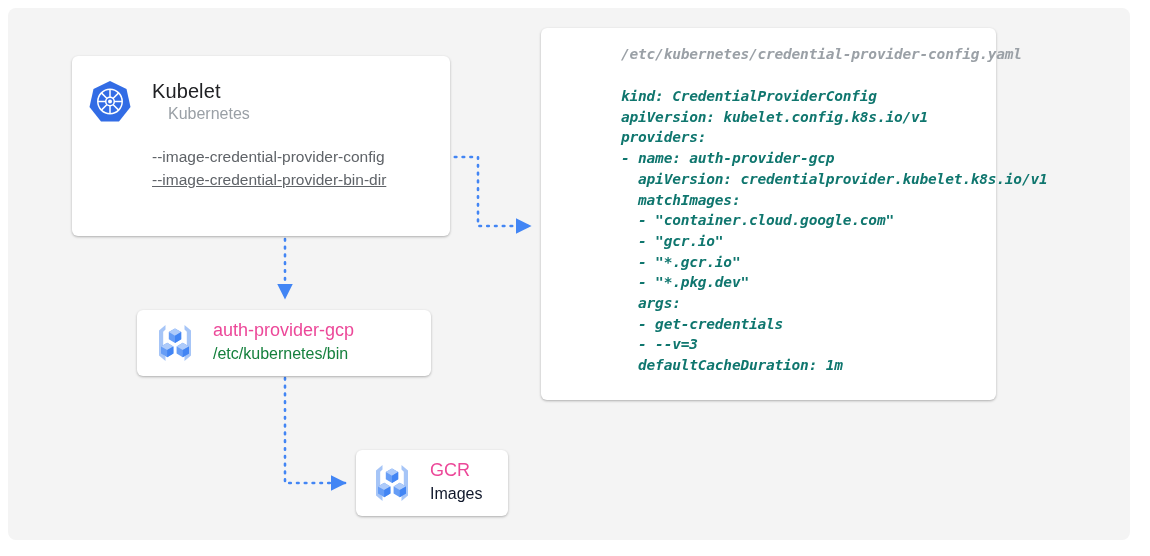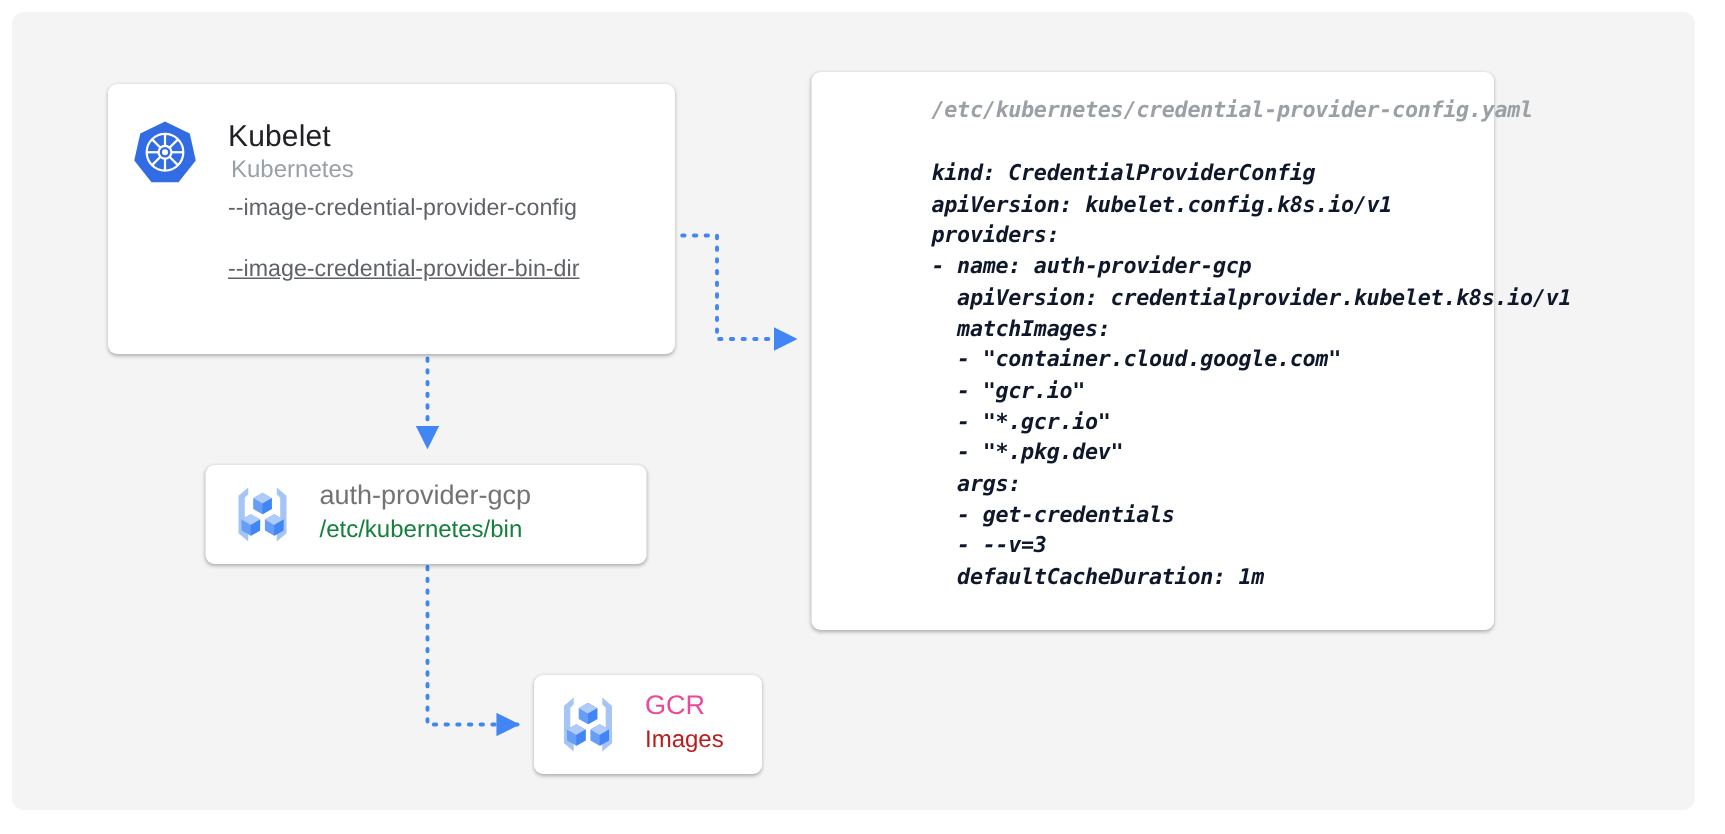--- a/index.html
+++ b/index.html
@@ -57,33 +57,33 @@
   #kubelet-title {
     position: absolute;
     left: 80px;
     top: 24px;
     font-size: 20px;
     color: #202124;
     letter-spacing: 0.1px;
   }
   #kubelet-sub {
     position: absolute;
-    left: 82px;
+    left: 96px;
     top: 49px;
     font-size: 16px;
     color: #9aa0a6;
   }
   .kubelet-flag {
     position: absolute;
     left: 80px;
     font-size: 15.5px;
     color: #5f6368;
     white-space: nowrap;
   }
-  #kubelet-flag-0 { top: 74px; text-align: right; }
+  #kubelet-flag-0 { top: 92px; text-align: right; }
   #kubelet-flag-1 { top: 115px; text-decoration: underline; }
 
   
   #authprovider-card {
     left: 137px;
     top: 310px;
     width: 294px;
     height: 66px;
   }
   #authprovider-icon {
@@ -91,21 +91,21 @@
     left: 14px;
     top: 9px;
     width: 48px;
     height: 48px;
   }
   #authprovider-title {
     position: absolute;
     left: 76px;
     top: 10px;
     font-size: 18px;
-    color: #737373;
+    color: #ec4899;
   }
   #authprovider-sub {
     position: absolute;
     left: 76px;
     top: 35px;
     font-size: 16px;
     color: #15803d;
   }
 
   
@@ -127,27 +127,27 @@
     left: 74px;
     top: 10px;
     font-size: 18px;
     color: #ec4899;
   }
   #gcr-sub {
     position: absolute;
     left: 74px;
     top: 35px;
     font-size: 16px;
-    color: #b91c1c;
+    color: #0f172a;
   }
 
   
   #yaml-card {
     left: 541px;
-    top: 48px;
+    top: 28px;
     width: 455px;
     height: 372px;
   }
   #yaml-path {
     position: absolute;
     left: 80px;
     top: 18px;
     font-family: "DejaVu Sans Mono", "Liberation Mono", monospace;
     font-style: italic;
     font-weight: bold;
@@ -158,21 +158,21 @@
   }
   #yaml-body {
     position: absolute;
     left: 80px;
     top: 58px;
     font-family: "DejaVu Sans Mono", "Liberation Mono", monospace;
     font-style: italic;
     font-weight: bold;
     font-size: 14.5px;
     line-height: 20.7px;
-    color: #0f172a;
+    color: #0f766e;
     white-space: pre;
     letter-spacing: -0.2px;
     margin: 0;
   }
 
   
   #connectors {
     position: absolute;
     left: 0;
     top: 0;

